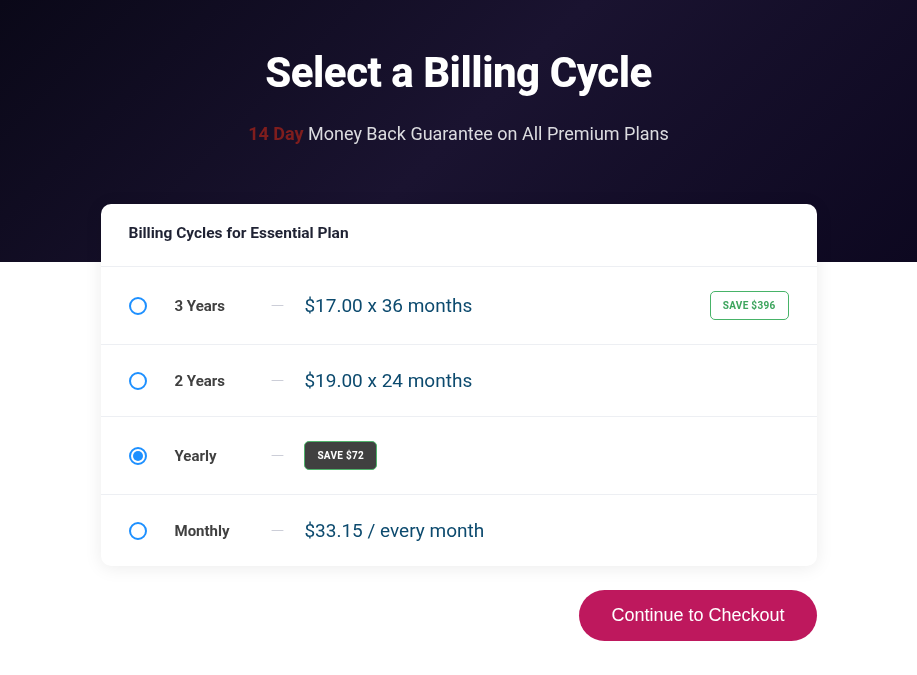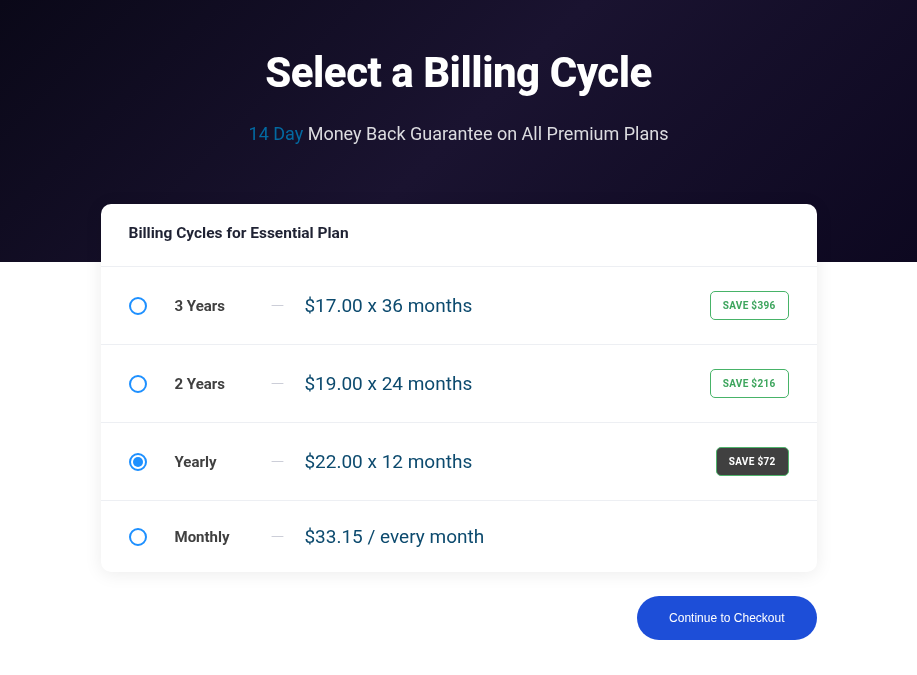--- a/index.html
+++ b/index.html
@@ -40,22 +40,22 @@
     }
 
     .subtitle {
       color: #dcdce0;
       font-size: 18px;
       font-weight: 400;
       margin-top: 26px;
     }
 
     .subtitle strong {
-      font-weight: 400;
-      color: #0369a1;
+      font-weight: 700;
+      color: #7f1d1d;
     }
 
     .card {
       width: 716px;
       margin: 60px auto 0;
       background: #fff;
       border-radius: 10px;
       box-shadow: 0 2px 18px rgba(0,0,0,0.08);
       text-align: left;
       overflow: hidden;
@@ -142,23 +142,23 @@
       border: 1.5px solid #4fb36b;
     }
 
     .footer {
       width: 716px;
       margin: 24px auto 0;
       text-align: right;
     }
 
     .checkout-btn {
-      background: #1d4ed8;
+      background: #be185d;
       color: #fff;
-      font-size: 12px;
+      font-size: 18px;
       padding: 15px 32px;
       border: none;
       border-radius: 28px;
       cursor: pointer;
       font-weight: 400;
     }
   </style>
 </head>
 <body>
 
@@ -179,28 +179,26 @@
       <div class="dash">—</div>
       <div class="price">$17.00 x 36 months</div>
       <div class="badge badge-outline">SAVE $396</div>
     </div>
 
     <div class="row">
       <div class="radio"></div>
       <div class="plan-name">2 Years</div>
       <div class="dash">—</div>
       <div class="price">$19.00 x 24 months</div>
-      <div class="badge badge-outline">SAVE $216</div>
     </div>
 
     <div class="row">
       <div class="radio selected"></div>
       <div class="plan-name">Yearly</div>
       <div class="dash">—</div>
-      <div class="price">$22.00 x 12 months</div>
       <div class="badge badge-solid">SAVE $72</div>
     </div>
 
     <div class="row">
       <div class="radio"></div>
       <div class="plan-name">Monthly</div>
       <div class="dash">—</div>
       <div class="price">$33.15 / every month</div>
     </div>
   </div>

